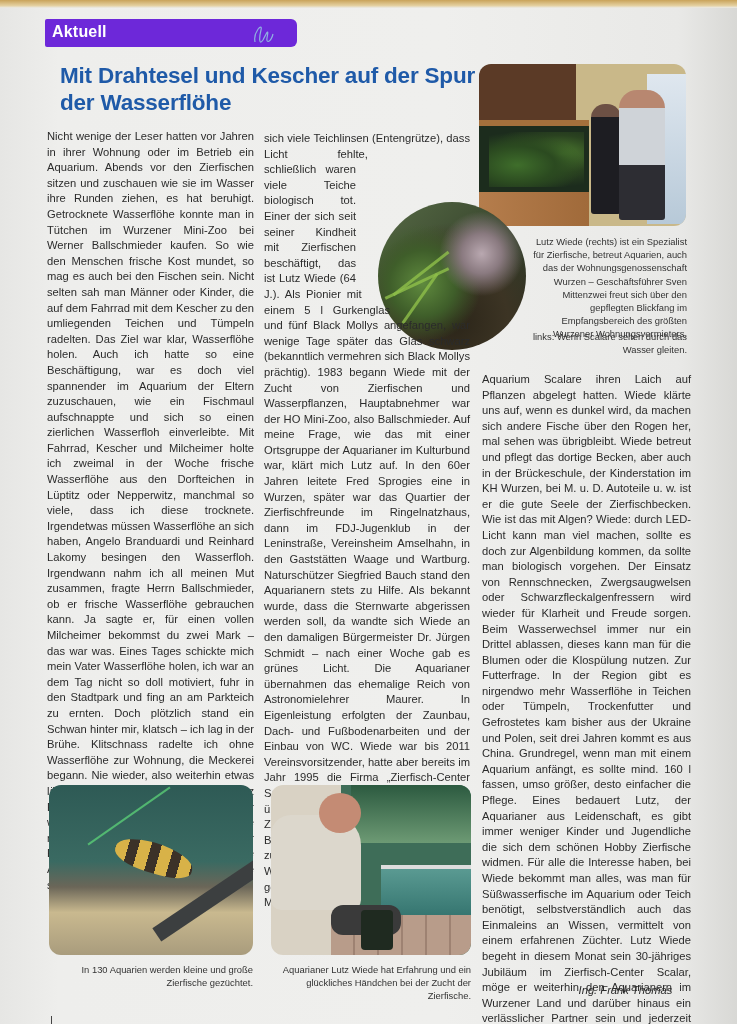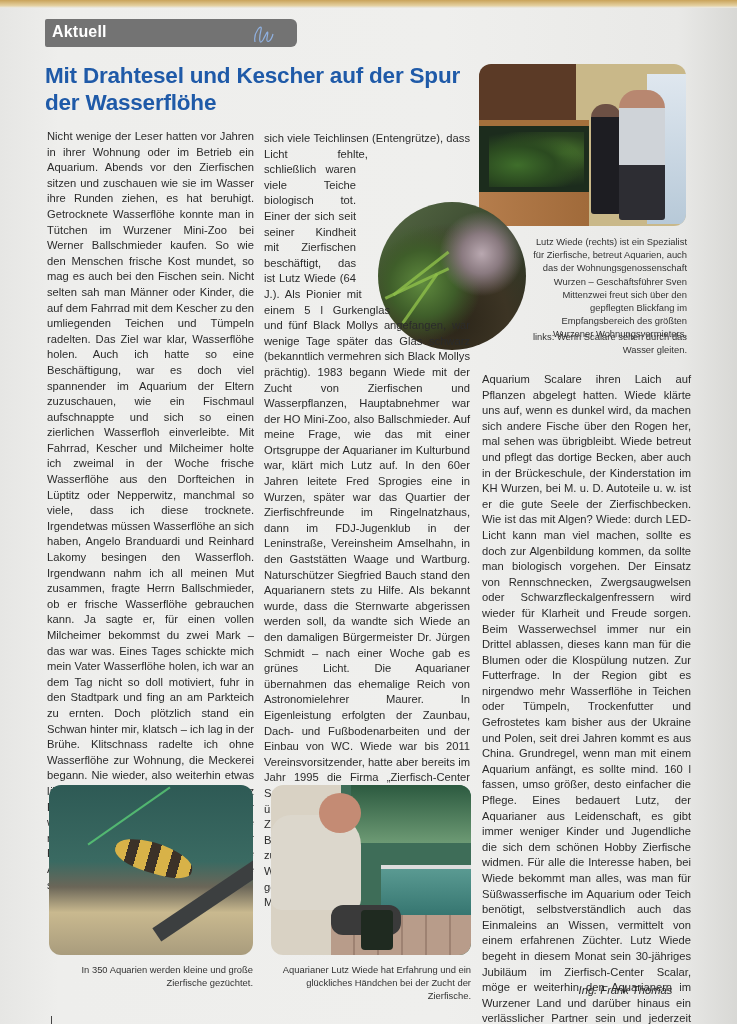--- a/index.html
+++ b/index.html
@@ -8,31 +8,31 @@
     background: linear-gradient(90deg,#e6e6e4 0%,#eeeeec 8%,#efefed 60%,#e9e9e7 92%,#d8d8d5 100%);
     font-family: "Liberation Sans", sans-serif;
     color:#2a2a2a;
   }
   .top-edge {
     position:absolute; left:0; top:0; width:737px; height:8px;
     background: linear-gradient(180deg,#c9a35a,#e4d0a0 70%,#ececea);
   }
   .section-bar {
     position:absolute; left:45px; top:19px; width:252px; height:28px;
-    background:#737373; border-radius:2px 6px 6px 2px;
+    background:#6d28d9; border-radius:2px 6px 6px 2px;
   }
   .section-bar .label {
     position:absolute; left:7px; top:4px; color:#fff; font-weight:bold;
     font-size:16px; letter-spacing:0.2px;
   }
   .section-bar .flourish {
     position:absolute; right:18px; top:1px; width:30px; height:28px;
   }
   .headline {
-    position:absolute; left:45px; top:62px; width:430px;
+    position:absolute; left:60px; top:62px; width:430px;
     color:#1f5aa8; font-weight:bold; font-size:22.5px; line-height:27px;
     letter-spacing:-0.2px;
   }
   .col {
     position:absolute; font-size:11.2px; line-height:15.6px; text-align:justify;
     color:#2b2b2b;
     hyphens:manual;
   }
   .col p { margin:0; }
   .col1 { left:47px; top:129px; width:207px; }
@@ -203,21 +203,21 @@
 </div>
 <div class="col col3">
   <p>Aquarium Scalare ihren Laich auf Pflanzen abgelegt hatten. Wiede klärte uns auf, wenn es dunkel wird, da machen sich andere Fische über den Rogen her, mal sehen was übrigbleibt. Wiede betreut und pflegt das dortige Becken, aber auch in der Brückeschule, der Kinderstation im KH Wurzen, bei M. u. D. Autoteile u. w. ist er die gute Seele der Zierfischbecken. Wie ist das mit Algen? Wiede: durch LED-Licht kann man viel machen, sollte es doch zur Algenbildung kommen, da sollte man biologisch vorgehen. Der Einsatz von Rennschnecken, Zwergsaugwelsen oder Schwarzfleckalgenfressern wird wieder für Klarheit und Freude sorgen. Beim Wasserwechsel immer nur ein Drittel ablassen, dieses kann man für die Blumen oder die Klospülung nutzen. Zur Futterfrage. In der Region gibt es nirgendwo mehr Wasserflöhe in Teichen oder Tümpeln, Trockenfutter und Gefrostetes kam bisher aus der Ukraine und Polen, seit drei Jahren kommt es aus China. Grundregel, wenn man mit einem Aquarium anfängt, es sollte mind. 160 l fassen, umso größer, desto einfacher die Pflege. Eines bedauert Lutz, der Aquarianer aus Leidenschaft, es gibt immer weniger Kinder und Jugendliche die sich dem schönen Hobby Zierfische widmen. Für alle die Interesse haben, bei Wiede bekommt man alles, was man für Süßwasserfische im Aquarium oder Teich benötigt, selbstverständlich auch das Einmaleins an Wissen, vermittelt von einem erfahrenen Züchter. Lutz Wiede begeht in diesem Monat sein 30-jähriges Jubiläum im Zierfisch-Center Scalar, möge er weiterhin den Aquarianern im Wurzener Land und darüber hinaus ein verlässlicher Partner sein und jederzeit ein glückliches Händchen bei den Fischen haben.</p>
 </div>
 
 <div class="photo photo-fish">
   <div class="laser"></div>
   <div class="fish"></div>
   <div class="glass-edge"></div>
 </div>
-<div class="caption cap-fish">In 350 Aquarien werden kleine und große Zierfische gezüchtet.</div>
+<div class="caption cap-fish">In 130 Aquarien werden kleine und große Zierfische gezüchtet.</div>
 
 <div class="photo photo-man">
   <div class="tank-top"></div>
   <div class="tank"></div>
   <div class="floor"></div>
   <div class="body"></div>
   <div class="head"></div>
   <div class="leg"></div>
   <div class="bucket"></div>
 </div>

